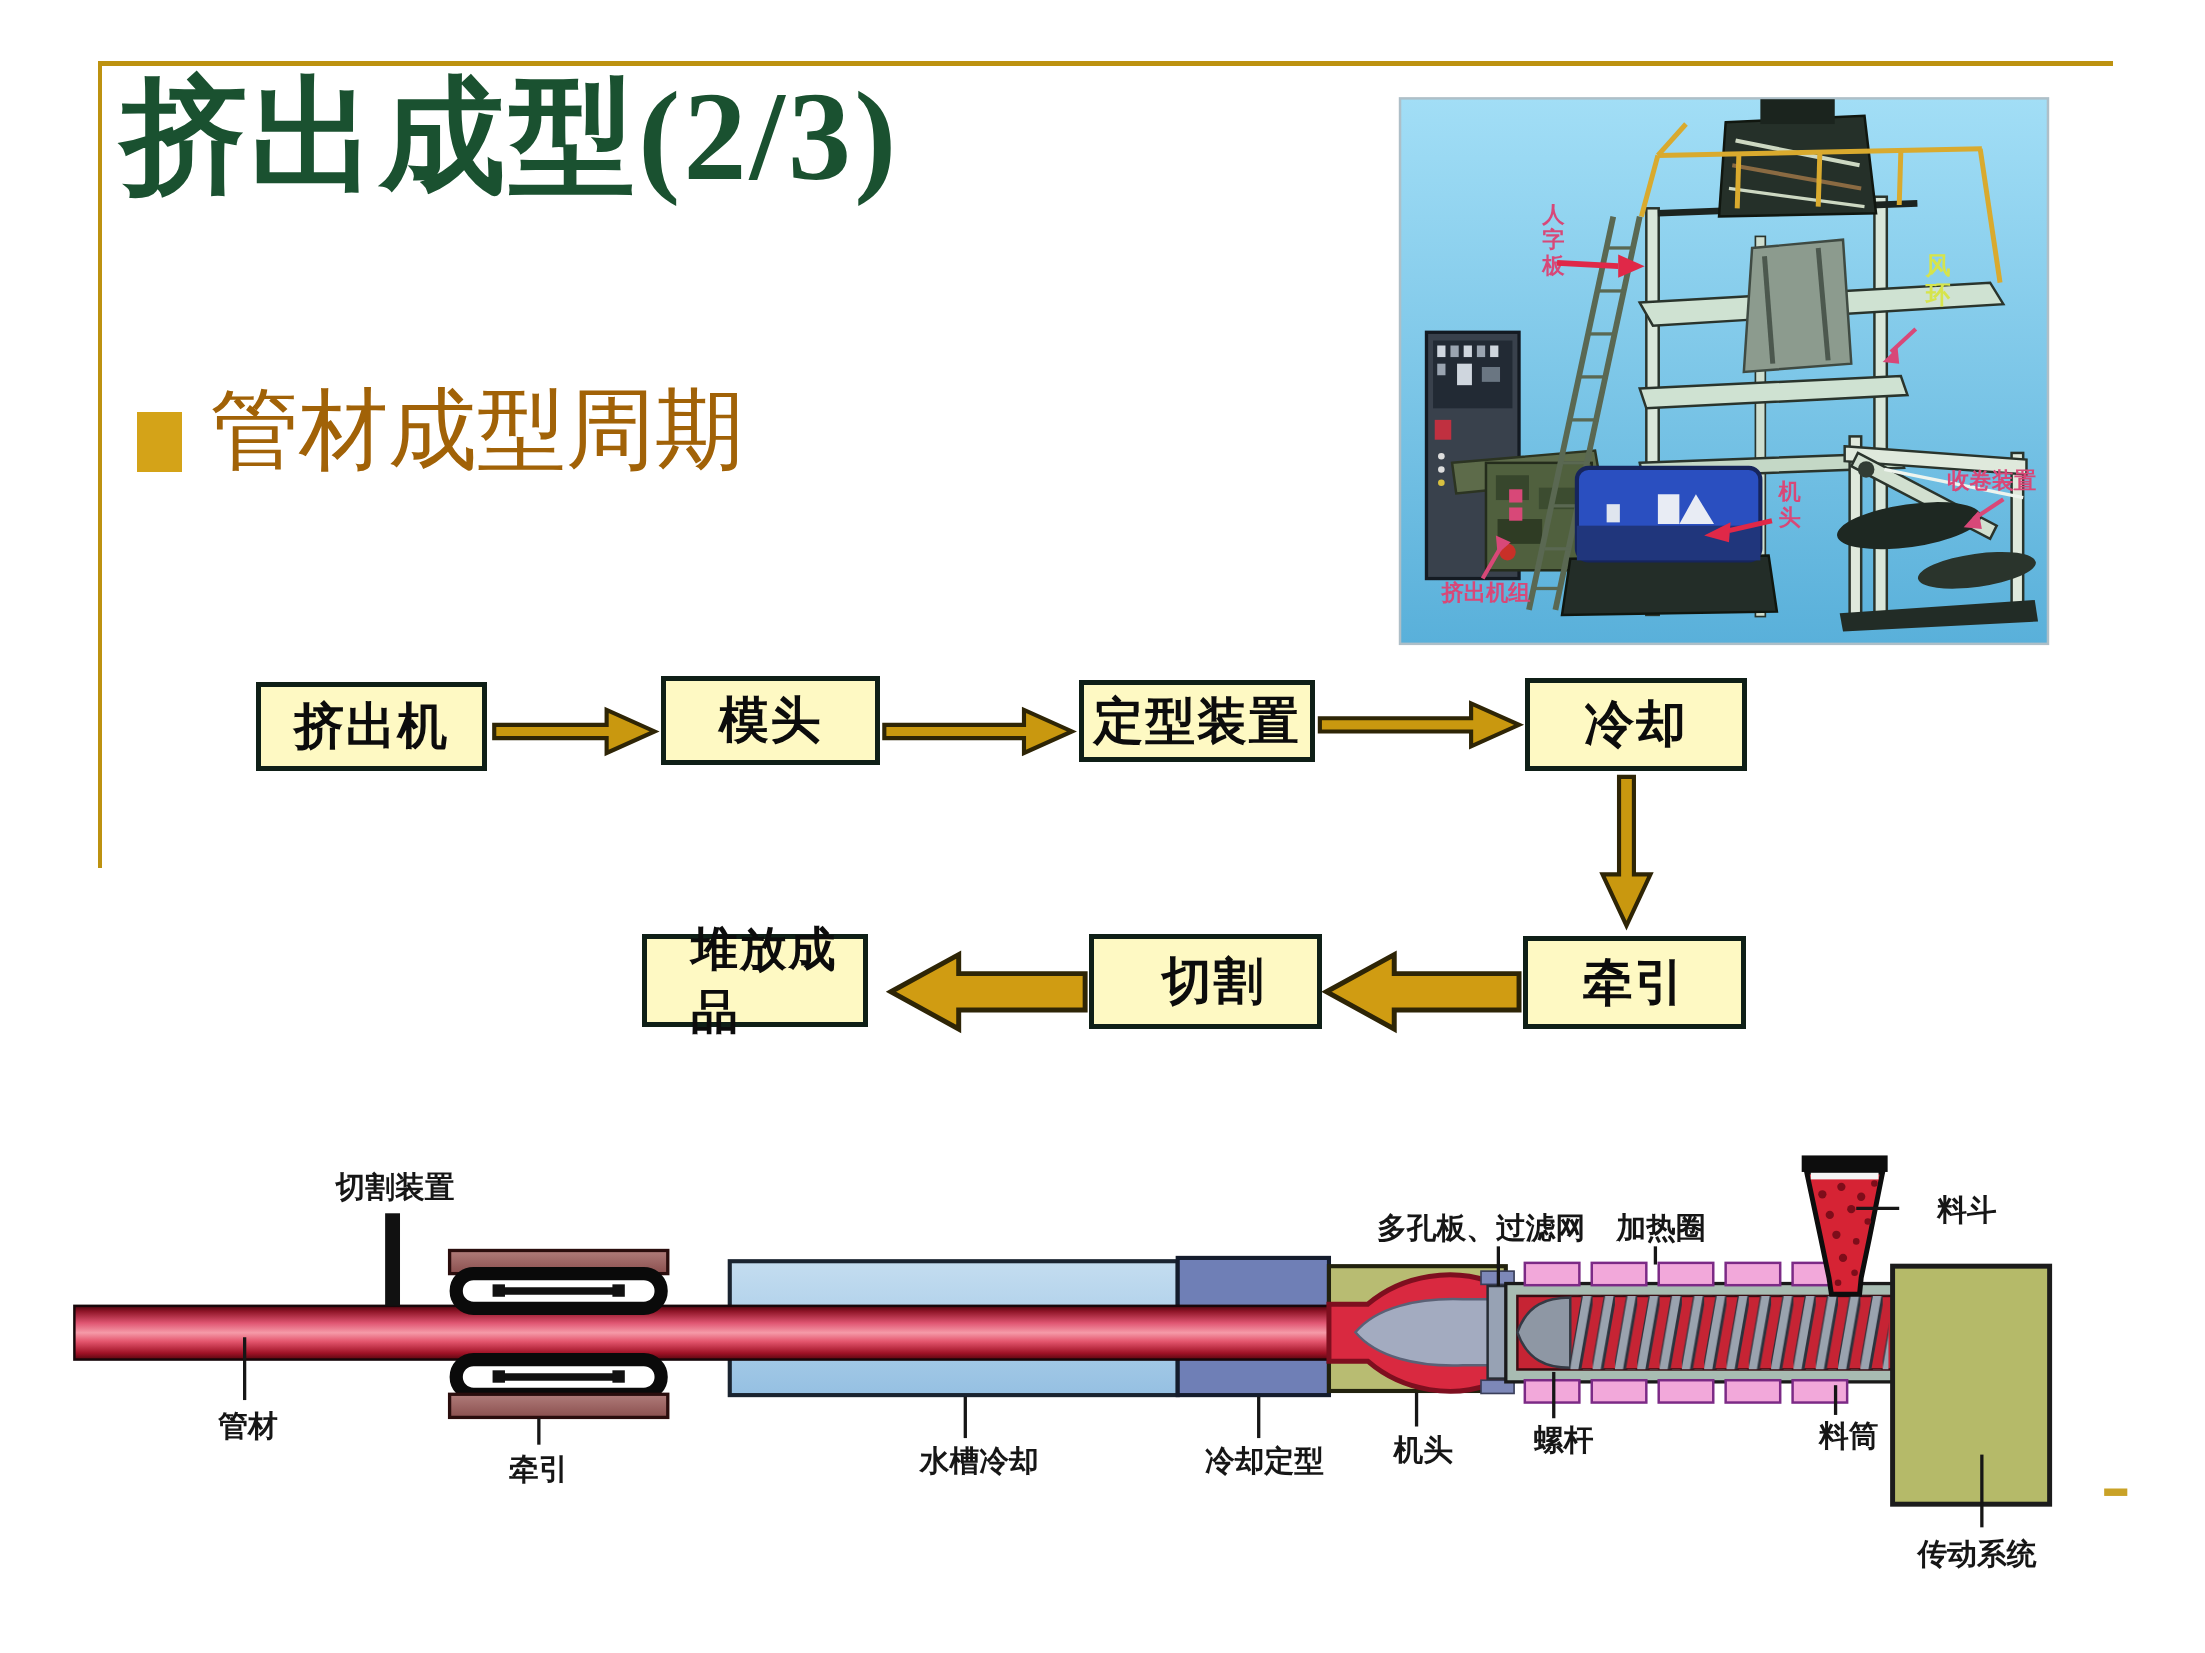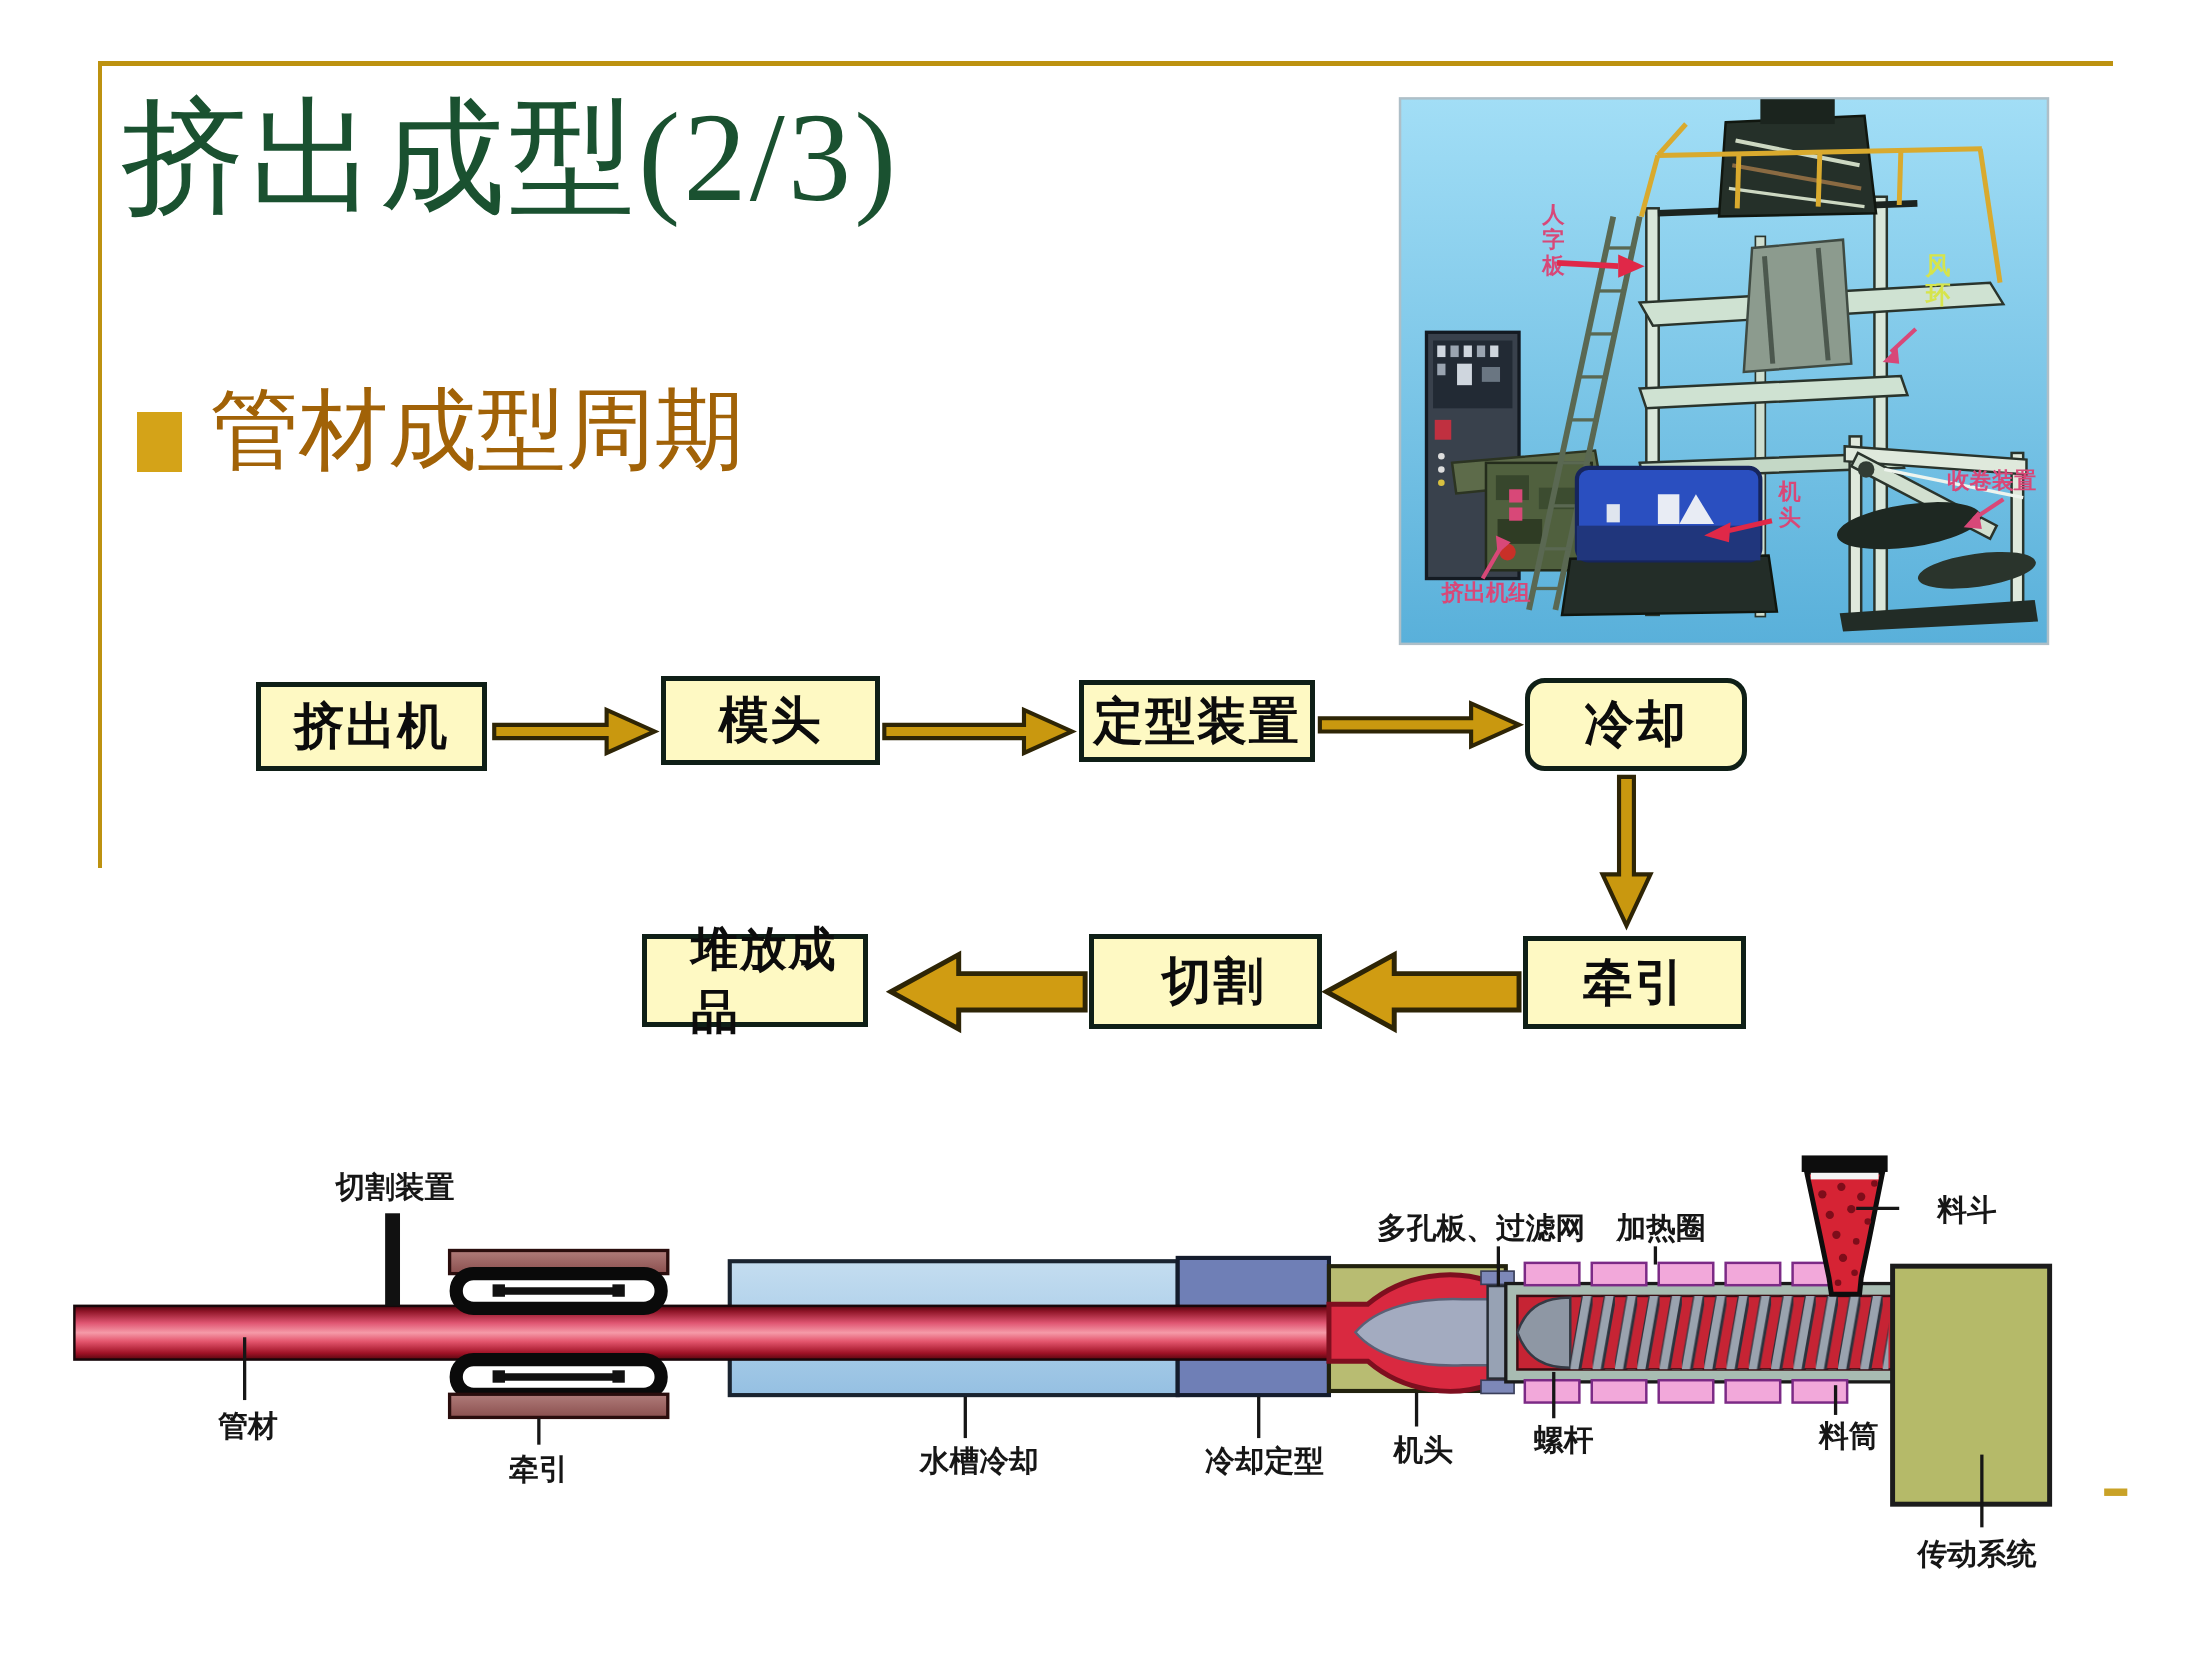--- a/index.html
+++ b/index.html
@@ -1,21 +1,21 @@
 <!DOCTYPE html>
 <html style="font-size:13.2px"><head>
 <meta charset="utf-8">
 <style>
   html,body{margin:0;padding:0;background:#ffffff;}
   body{width:2205px;height:1653px;position:relative;overflow:hidden;
        font-family:"Liberation Serif","DejaVu Serif",serif;}
   .abs{position:absolute;}
   #gold-top{left:98px;top:61px;width:2015px;height:5px;background:#bd9210;}
   #gold-left{left:98px;top:61px;width:4.1px;height:807px;background:#bd9210;}
-  #page-title{left:121px;top:74px;font-size:126px;font-weight:normal;color:#1a5130;
+  #page-title{left:121px;top:53px;font-size:126px;font-weight:bold;color:#1a5130;
               letter-spacing:3.3px;white-space:nowrap;}
   #bullet-square{position:absolute;left:137px;top:412px;width:45px;height:60px;background:#d4a318;}
   #bullet-text{position:absolute;left:210px;top:370px;font-size:89px;font-weight:normal;
                color:#a16207;white-space:nowrap;}
   .fc-box{position:absolute;background:#fef9c3;border:5px solid #0f1f17;box-sizing:border-box;
           display:flex;align-items:center;justify-content:center;font-weight:bold;color:#0c0c0c;
           font-size:50px;letter-spacing:1.7px;}
   svg{position:absolute;left:0;top:0;}
   text{font-family:"Liberation Serif","DejaVu Serif",serif;}
   .dia-label{font-size:36px;font-weight:bold;fill:#161616;}
@@ -27,21 +27,21 @@
 <div id="gold-top" class="abs"></div>
 <div id="gold-left" class="abs"></div>
 
 <div id="page-title" class="abs">挤出成型(2/3)</div>
 <div id="bullet-square"></div>
 <div id="bullet-text">管材成型周期</div>
 
 <div class="fc-box" style="left:256px;top:682px;width:231px;height:89px;">挤出机</div>
 <div class="fc-box" style="left:661px;top:676px;width:219px;height:89px;text-align:center;">模头</div>
 <div class="fc-box" style="left:1079px;top:680px;width:236px;height:82px;">定型装置</div>
-<div class="fc-box" style="left:1525px;top:678px;width:222px;height:93px;border-radius:20px;">冷却</div>
+<div class="fc-box" style="left:1525px;top:678px;width:222px;height:93px;">冷却</div>
 <div class="fc-box" style="left:1523px;top:936px;width:223px;height:93px;">牵引</div>
 <div class="fc-box" style="left:1089px;top:934px;width:233px;height:95px;padding-left:16px;">切割</div>
 <div class="fc-box" style="left:642px;top:934px;width:226px;height:93px;font-size:47px;padding-left:44px;">堆放成品</div>
 
 <svg width="2205" height="1653" viewBox="0 0 2668 2000">
   <defs>
     <linearGradient id="pipeGrad" x1="0" y1="1580" x2="0" y2="1645" gradientUnits="userSpaceOnUse">
       <stop offset="0" stop-color="#4a060f"></stop>
         <stop offset="0.10" stop-color="#8e1427"></stop>
       <stop offset="0.32" stop-color="#e05672"></stop>

